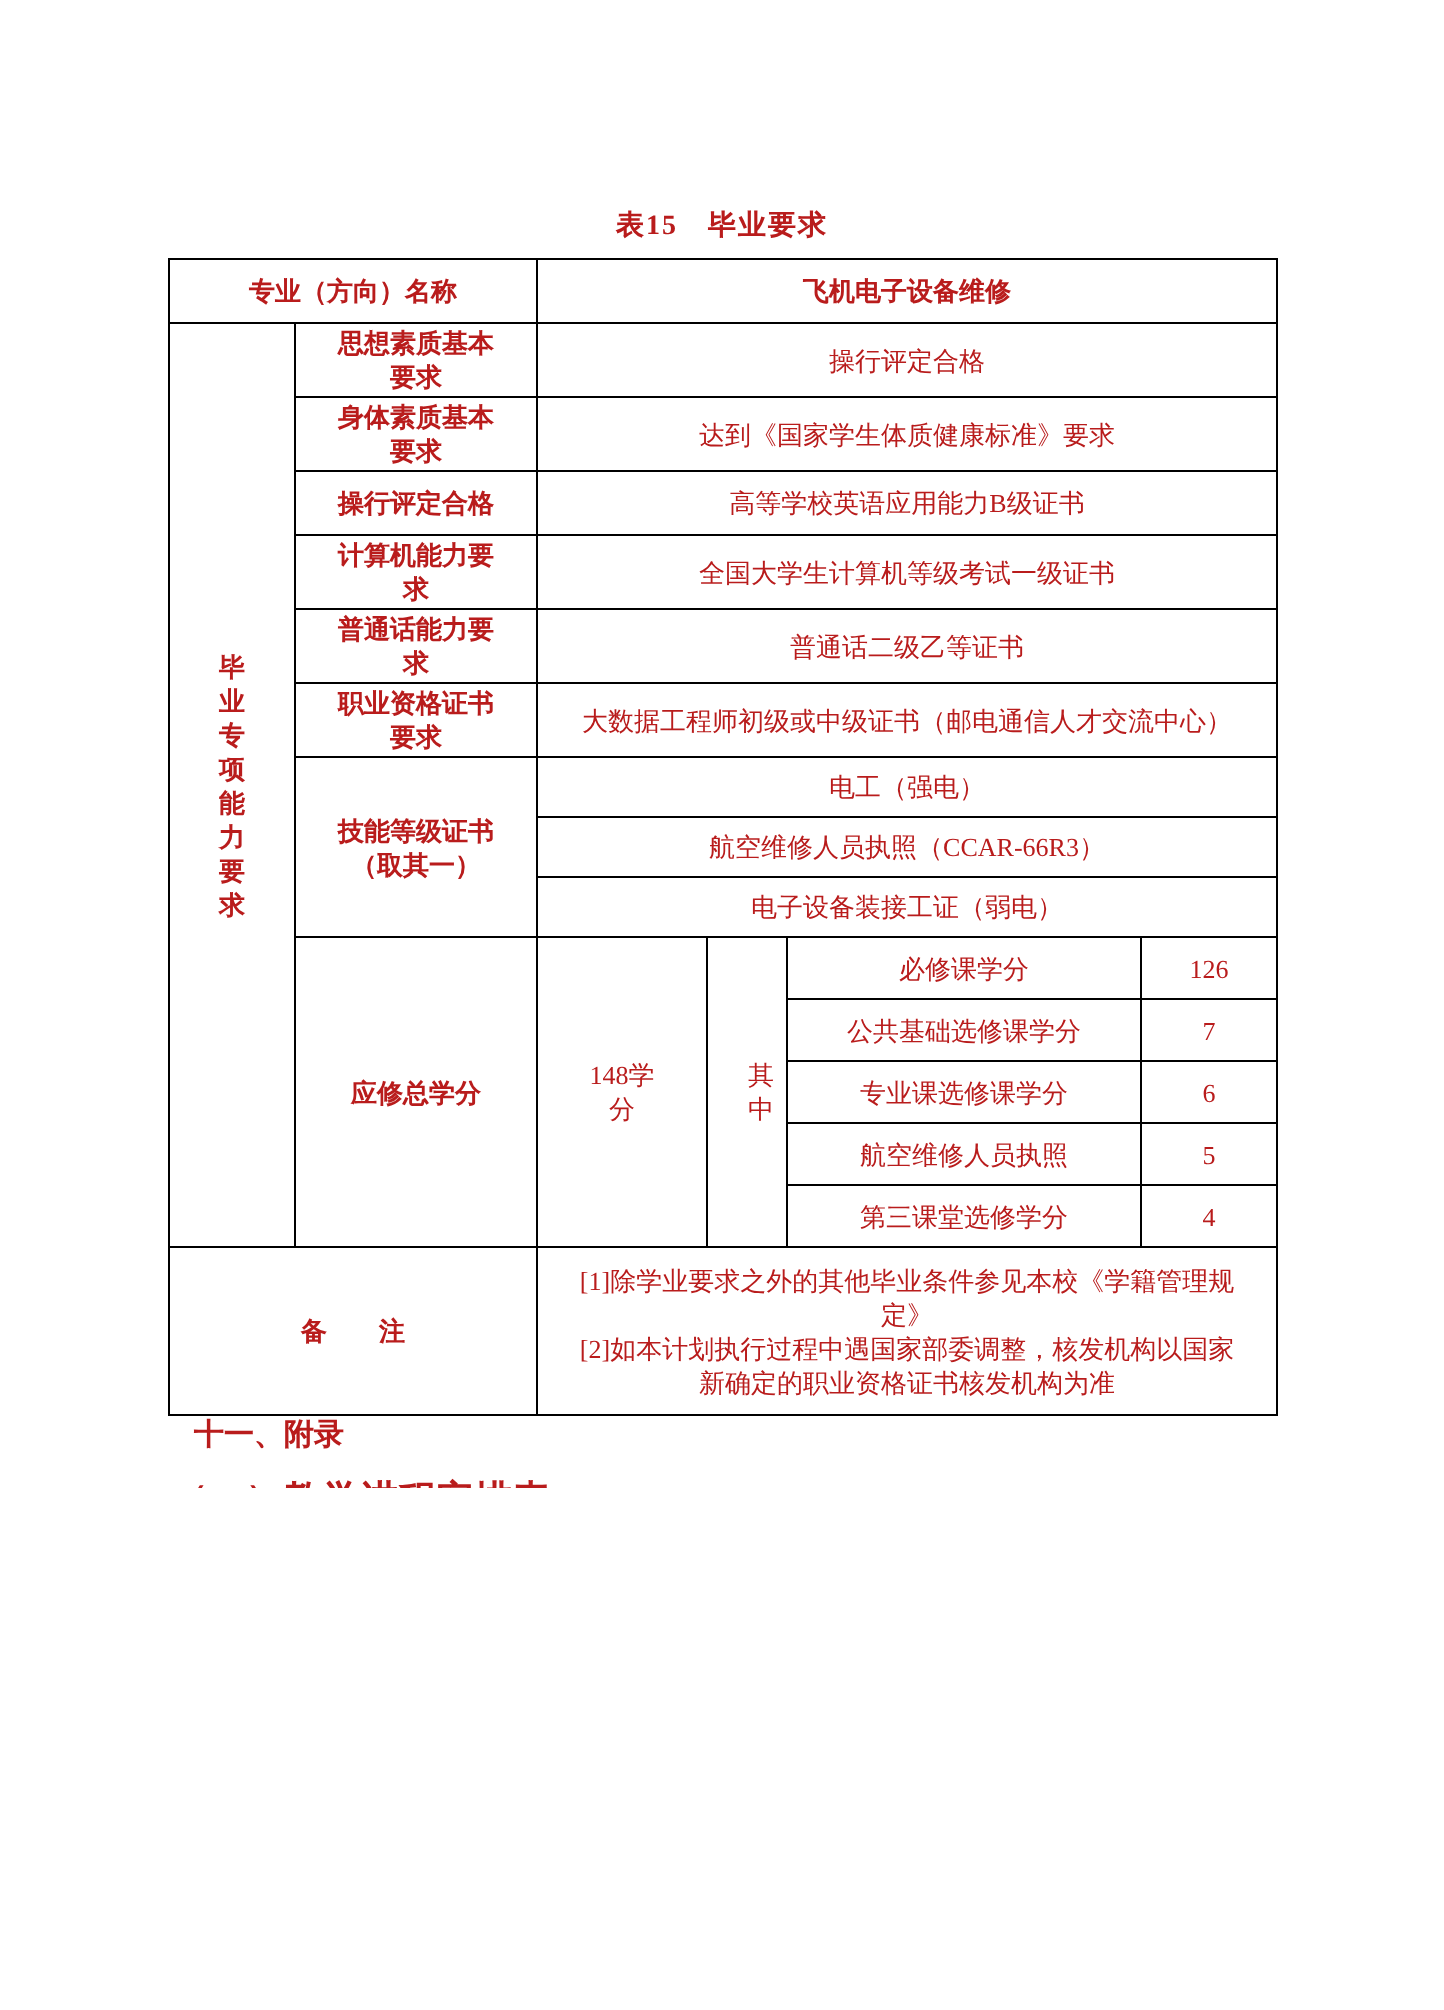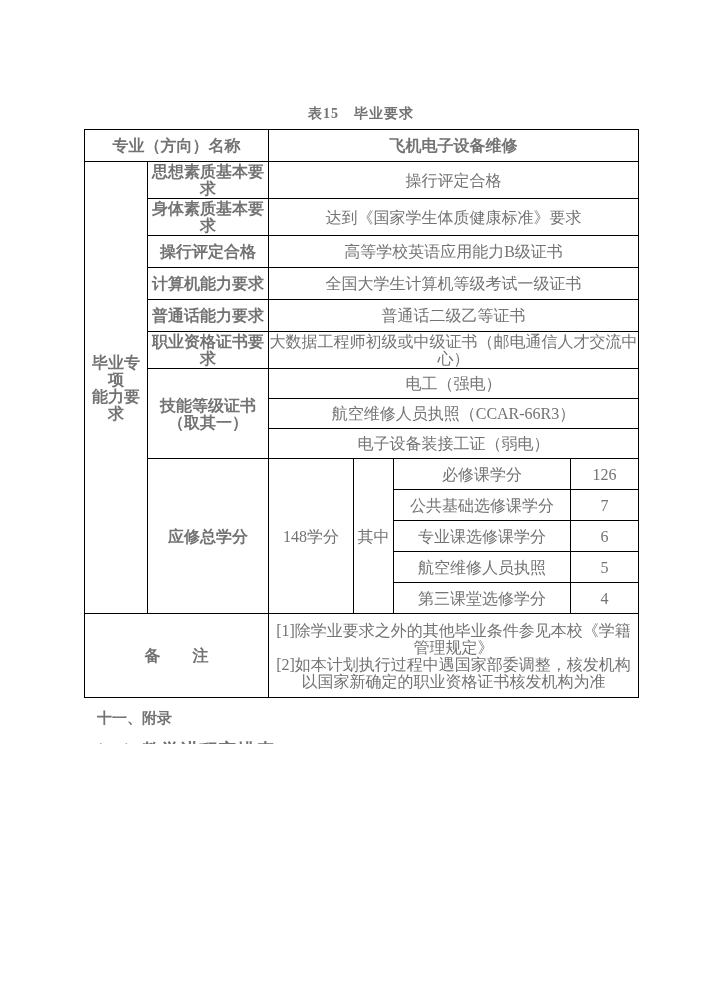--- a/index.html
+++ b/index.html
@@ -6,21 +6,21 @@
     margin: 0;
     padding: 0;
     background: #ffffff;
   }
   .page {
     position: relative;
     width: 722px;
     height: 744px;
     background: #ffffff;
     font-family: "Liberation Serif", "DejaVu Serif", serif;
-    color: #737373;
+    color: #b91c1c;
     overflow: hidden;
   }
   .table-title {
     position: absolute;
     top: 103px;
     left: 84px;
     width: 554px;
     text-align: center;
     font-size: 14px;
     font-weight: bold;
@@ -30,23 +30,23 @@
   table.req {
     position: absolute;
     top: 129px;
     left: 84px;
     width: 554px;
     border-collapse: collapse;
     table-layout: fixed;
   }
   table.req td {
     border: 1px solid #000000;
-    font-size: 16px;
+    font-size: 13px;
     line-height: 17px;
-    padding: 1px 0;
+    padding: 1px 20px;
     vertical-align: middle;
     overflow: hidden;
   }
   .h32 { height: 32px; }
   .h30 { height: 30px; }
   .h31 { height: 31px; }
   .hRemark { height: 84px; }
   td.bold { font-weight: bold; }
   td.center { text-align: center; }
   td.val { text-align: center; padding-left: 6px; }

